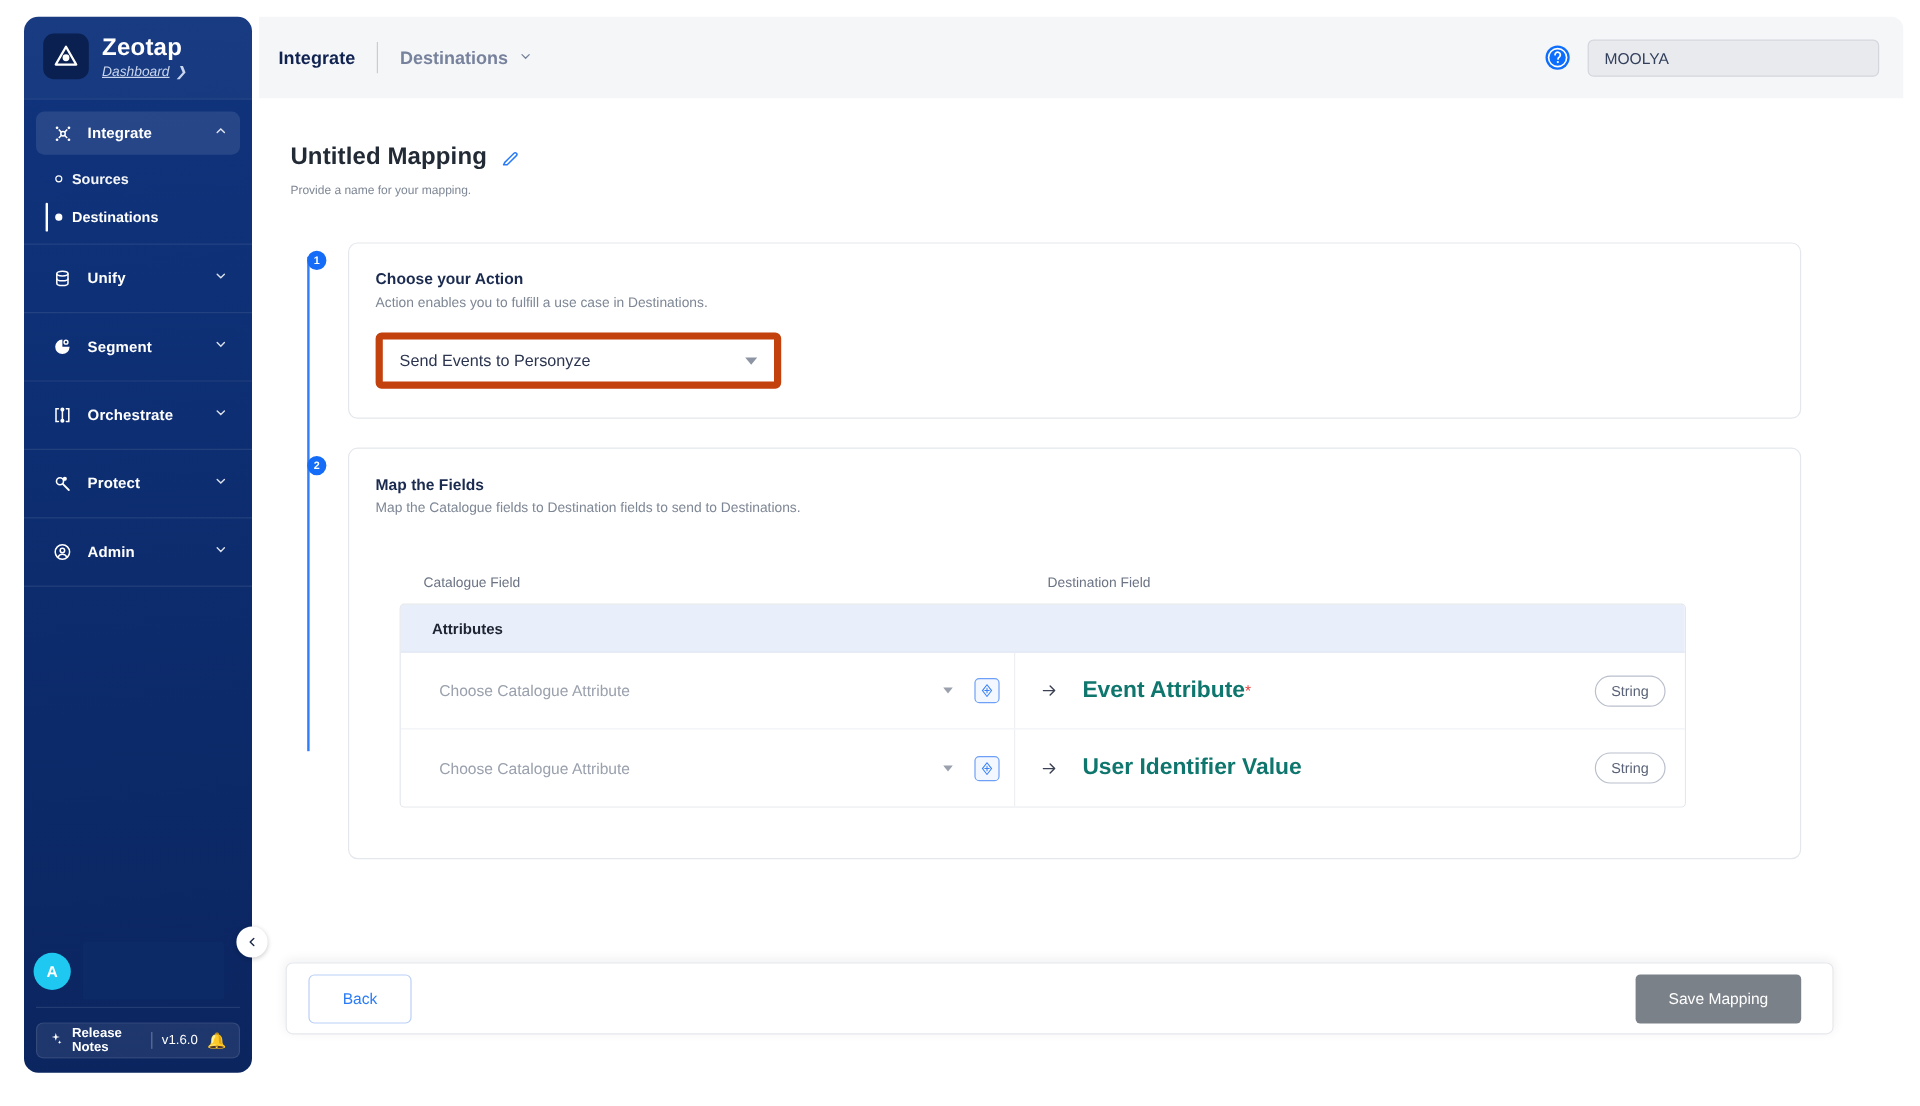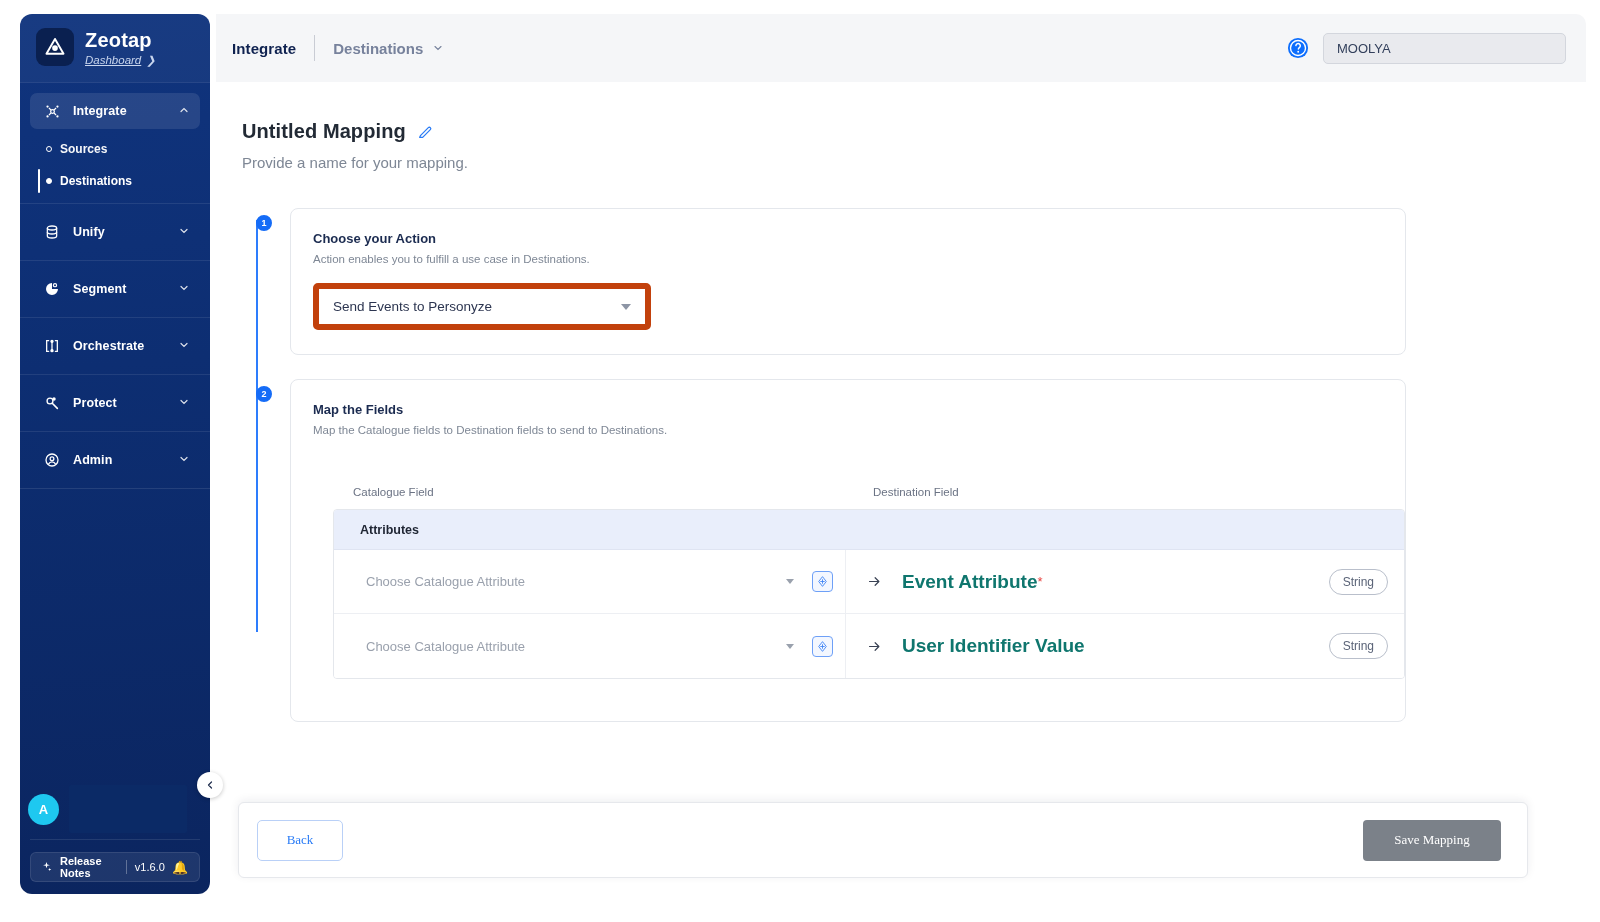--- a/index.html
+++ b/index.html
@@ -162,42 +162,42 @@
   .main {
     position:absolute; left: 216px; top: 82px;
     width: 1370px; height: 812px;
     background:#ffffff;
     overflow: hidden;
   }
   .page-head { padding: 38px 0 0 26px; }
   .page-title-row { display:flex; align-items:center; gap: 11px; }
   .page-title { font-size: 20px; font-weight: 700; color:#222a35; letter-spacing:.1px; }
   .edit-ico { cursor:pointer; display:flex; }
-  .page-sub { margin-top: 11px; font-size: 15px; color:#7e8795; }
+  .page-sub { margin-top: 11px; font-size: 10px; color:#7e8795; }
 
   .steps { position:relative; margin: 37px 0 0 0; padding-left: 14px; }
   .step-rail {
     position:absolute; left: 40px; top: 12px; bottom: 90px;
     width: 2px; background:#2d7dfd;
   }
   .step {
     position:relative; display:flex; align-items:flex-start;
     margin-bottom: 24px;
   }
   .step-dot {
     position:absolute; left: 26px; top: 7px;
     width: 16px; height:16px; border-radius:50%;
     background:#156cf7; color:#ffffff;
     font-size: 9px; font-weight:700;
     display:flex; align-items:center; justify-content:center;
     z-index:2; border: 2px solid #156cf7;
   }
   .card {
     margin-left: 60px;
-    width: 1116px;
+    width: 1211px;
     background:#ffffff;
     border:1px solid #e4e7ec;
     border-radius: 8px;
     padding: 22px 24px 24px 22px;
   }
   .card-title { font-size: 13px; font-weight:700; color:#1b2b50; }
   .card-desc { margin-top: 7px; font-size: 11.5px; color:#7e8795; }
 
   .select-action {
     margin-top: 18px;
@@ -269,29 +269,28 @@
     border:1px solid #b9bfcb; border-radius: 14px;
     height: 26px; min-width: 52px;
     display:flex; align-items:center; justify-content:center;
     padding: 0 13px;
     font-size: 12px; color:#5a6377; background:#fff;
   }
 
   
   .footer {
     position:absolute; left: 238px; top: 802px;
-    width: 1290px; height: 76px;
+    width: 1290px; height: 60px;
     background:#ffffff;
     border: 1px solid #e6e8ec;
     border-radius: 6px;
     box-shadow: 0 -2px 10px rgba(20,30,60,0.07);
     display:flex; align-items:center;
     padding: 0 26px 0 18px;
     z-index: 6;
-    font-family: Liberation Serif, serif;
   }
   .btn-back {
     width: 86px; height: 41px;
     border:1px solid #b9d0f7; border-radius:5px; background:#ffffff;
     color:#2a7cf6; font-size: 13px;
     display:flex; align-items:center; justify-content:center;
     cursor:pointer;
   }
   .btn-save {
     margin-left:auto;

